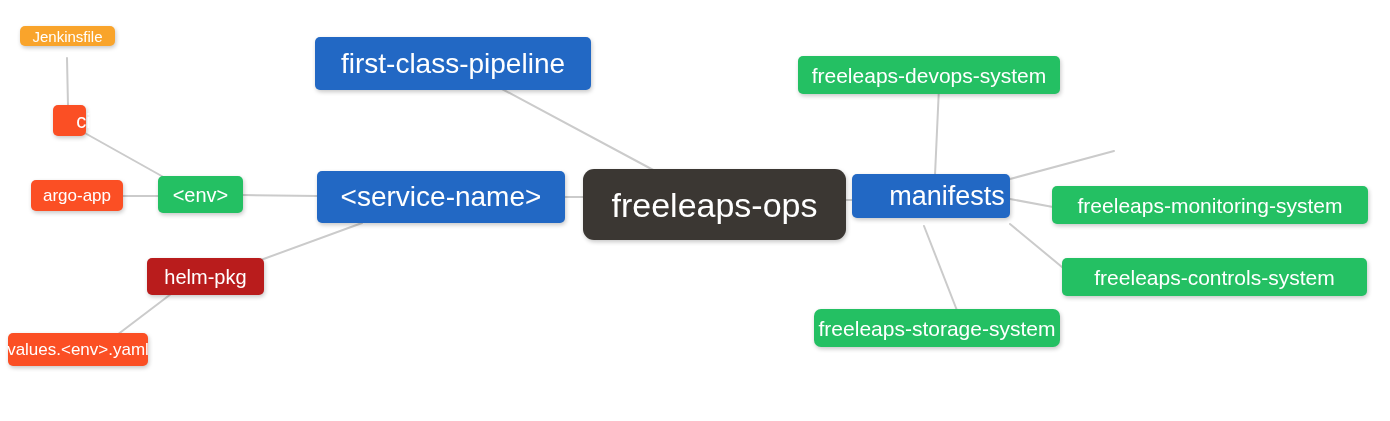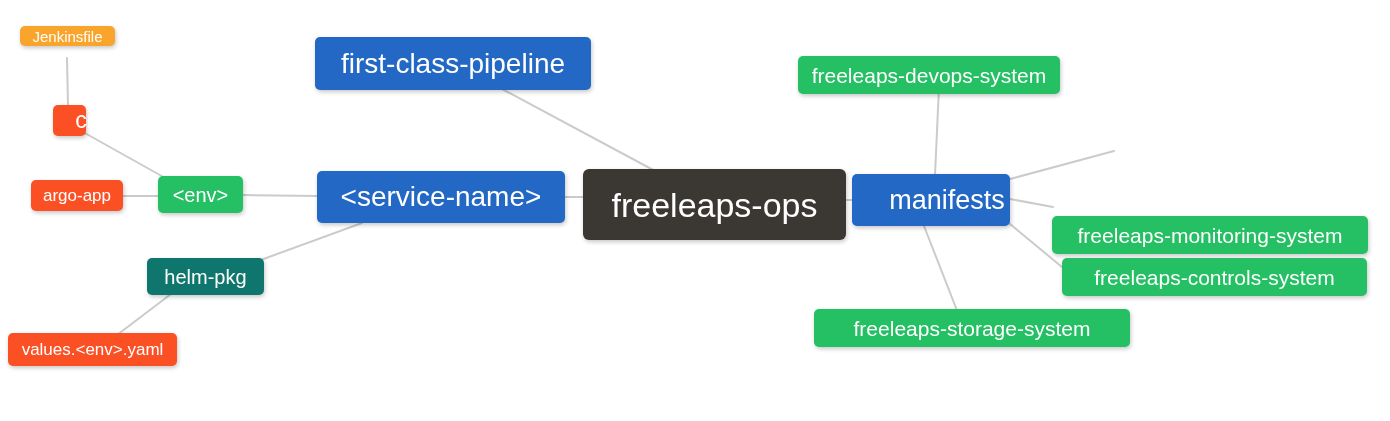--- a/index.html
+++ b/index.html
@@ -17,21 +17,21 @@
     display:flex;align-items:center;justify-content:center;
     color:#ffffff;
     border-radius:5px;
     box-shadow:1px 2px 4px rgba(0,0,0,0.22);
     white-space:nowrap;
     cursor:pointer;
     user-select:none;
     line-height:1;
     box-sizing:border-box;
   }
-  .node.root{border-radius:6px;}
+  .node.root{border-radius:11px;}
 </style>
 </head>
 <body>
 
 <div class="canvas">
 
   <svg class="edges" viewBox="0 0 1390 421" xmlns="http://www.w3.org/2000/svg">
     <line x1="67" y1="58" x2="68" y2="106"></line>
     <line x1="83" y1="132" x2="167" y2="179"></line>
     <line x1="122" y1="196" x2="159" y2="196"></line>
@@ -43,40 +43,40 @@
     <line x1="845" y1="200" x2="853" y2="200"></line>
     <line x1="940" y1="65" x2="935" y2="175"></line>
     <line x1="1010" y1="179" x2="1114" y2="151"></line>
     <line x1="1010" y1="199" x2="1053" y2="207"></line>
     <line x1="1010" y1="224" x2="1068" y2="272"></line>
     <line x1="924" y1="226" x2="958" y2="313"></line>
   </svg>
 
   <div class="node" style="left: 20px; top: 26px; width: 95px; height: 20px; font-size: 15px; background: rgb(249, 164, 43);">Jenkinsfile</div>
 
-  <div class="node" style="left: 53px; top: 105px; width: 33px; height: 31px; font-size: 23px; background: rgb(251, 79, 36); padding-left: 28px;">ci</div>
+  <div class="node" style="left: 53px; top: 105px; width: 33px; height: 31px; font-size: 20px; background: rgb(251, 79, 36); padding-left: 28px;">ci</div>
 
   <div class="node" style="left: 31px; top: 180px; width: 92px; height: 31px; font-size: 17px; background: rgb(251, 79, 36);">argo-app</div>
 
   <div class="node" style="left: 158px; top: 176px; width: 85px; height: 37px; font-size: 20px; background: rgb(36, 192, 99);">&lt;env&gt;</div>
 
-  <div class="node" style="left: 147px; top: 258px; width: 117px; height: 37px; font-size: 20px; background: #0f766e;">helm-pkg</div>
+  <div class="node" style="left: 147px; top: 258px; width: 117px; height: 37px; font-size: 20px; background: #b91c1c;">helm-pkg</div>
 
-  <div class="node" style="left: 8px; top: 333px; width: 169px; height: 33px; font-size: 17px; background: rgb(251, 79, 36);">values.&lt;env&gt;.yaml</div>
+  <div class="node" style="left: 8px; top: 333px; width: 140px; height: 33px; font-size: 17px; background: rgb(251, 79, 36);">values.&lt;env&gt;.yaml</div>
 
   <div class="node" style="left: 315px; top: 37px; width: 276px; height: 53px; font-size: 28px; background: rgb(34, 104, 196);">first-class-pipeline</div>
 
   <div class="node" style="left: 317px; top: 171px; width: 248px; height: 52px; font-size: 28px; background: rgb(34, 104, 196);">&lt;service-name&gt;</div>
 
   <div class="node root" style="left: 583px; top: 169px; width: 263px; height: 71px; font-size: 34px; background: rgb(59, 55, 51);">freeleaps-ops</div>
 
-  <div class="node" style="left: 852px; top: 174px; width: 158px; height: 52px; font-size: 27px; background: rgb(34, 104, 196); padding-left: 32px;">manifests</div>
+  <div class="node" style="left: 852px; top: 174px; width: 158px; height: 44px; font-size: 27px; background: rgb(34, 104, 196); padding-left: 32px;">manifests</div>
 
   <div class="node" style="left: 798px; top: 28px; width: 262px; height: 38px; font-size: 21px; background: rgb(36, 192, 99); margin-top: 28px;">freeleaps-devops-system</div>
 
 
-  <div class="node" style="left: 1052px; top: 186px; width: 316px; height: 38px; font-size: 21px; background: rgb(36, 192, 99); margin-top: 30px;">freeleaps-monitoring-system</div>
+  <div class="node" style="left: 1052px; top: 186px; width: 316px; height: 38px; font-size: 21px; background: rgb(36, 192, 99);">freeleaps-monitoring-system</div>
 
   <div class="node" style="left: 1062px; top: 258px; width: 305px; height: 38px; font-size: 21px; background: rgb(36, 192, 99);">freeleaps-controls-system</div>
 
-  <div class="node" style="left: 814px; top: 309px; width: 316px; height: 38px; font-size: 21px; background: rgb(36, 192, 99);">freeleaps-storage-system</div>
+  <div class="node" style="left: 814px; top: 309px; width: 246px; height: 38px; font-size: 21px; background: rgb(36, 192, 99); border-radius: 7px;">freeleaps-storage-system</div>
 
 </div>
 
 </body></html>

